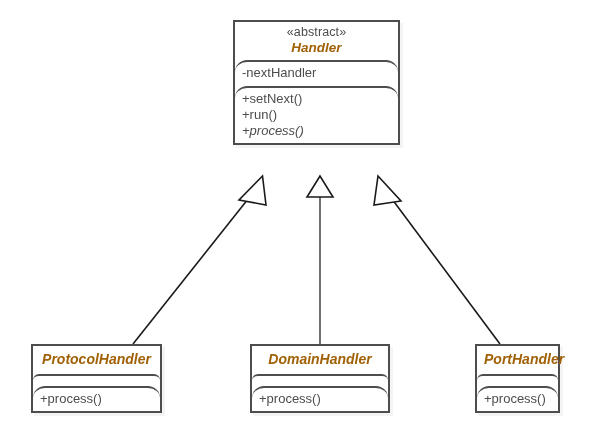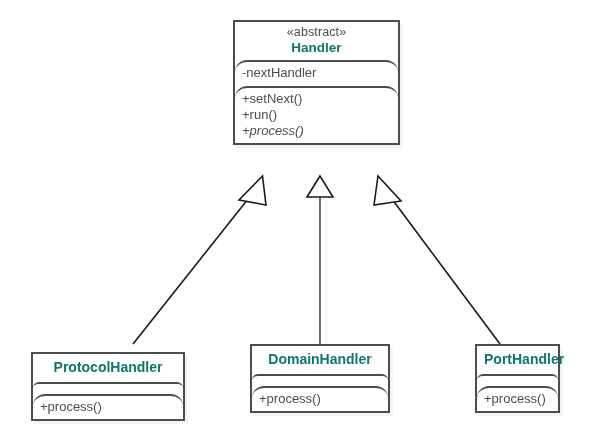--- a/index.html
+++ b/index.html
@@ -60,21 +60,22 @@
     display: block;
     font-size: 12.5px;
     font-weight: normal;
     color: #4d4d4d;
     letter-spacing: 0.1px;
   }
   .cmp-name .classname {
     display: block;
     font-size: 13.5px;
     font-weight: bold;
-    color: #0f766e;
+    color: #a16207;
+    font-style: italic;
   }
 
   
   .uml-class.leaf .cmp-name {
     padding-top: 5px;
     padding-bottom: 6px;
   }
   .uml-class.leaf .cmp-name .classname {
     font-size: 14px;
   }
@@ -92,21 +93,21 @@
 
   .cmp-empty {
     height: 12px;
     padding: 0;
   }
 
   
   #class-handler        { left: 233px; top: 20px;  width: 167px; }
   #class-handler .cmp-attrs { min-height: 26px; }
 
-  #class-protocolhandler { left: 31px;  top: 344px; width: 154px; margin-top: 8px; }
+  #class-protocolhandler { left: 31px;  top: 344px; width: 131px; }
   #class-domainhandler   { left: 250px; top: 344px; width: 140px; }
   #class-porthandler     { left: 475px; top: 344px; width: 85px; }
 </style>
 </head>
 <body>
 
 <div id="canvas">
 
   <svg id="edges" viewBox="0 0 610 448" width="610" height="448">
 

